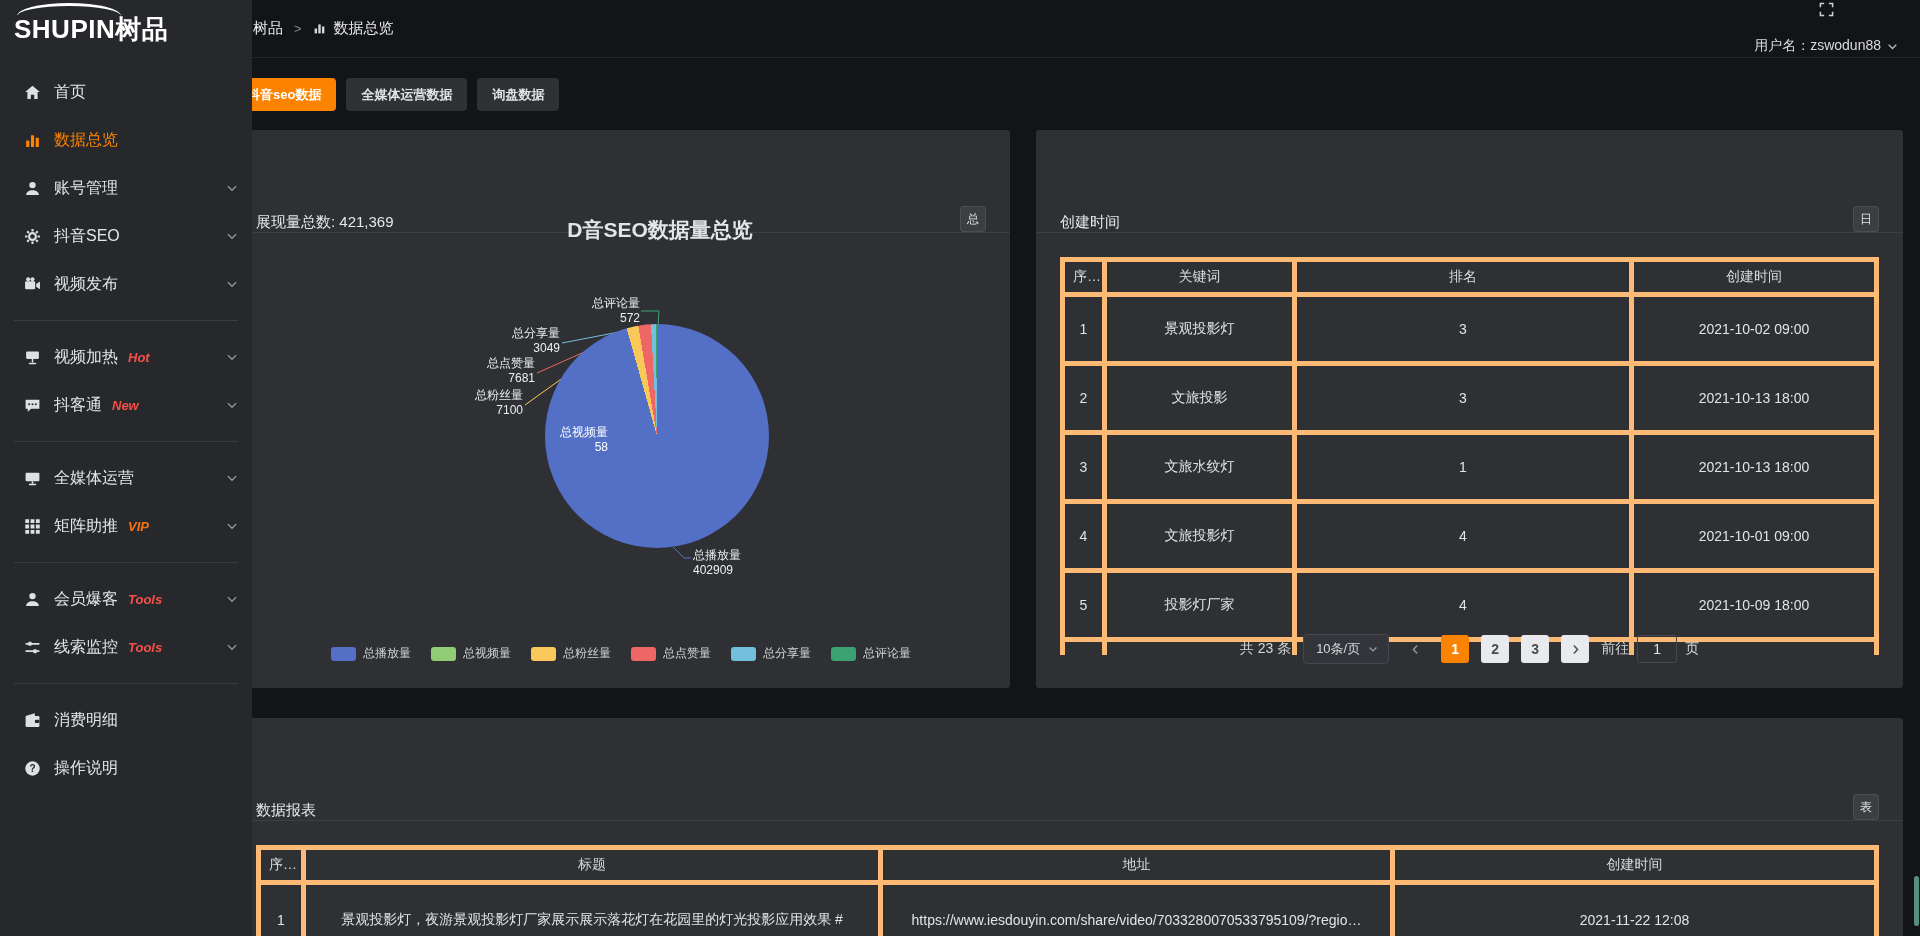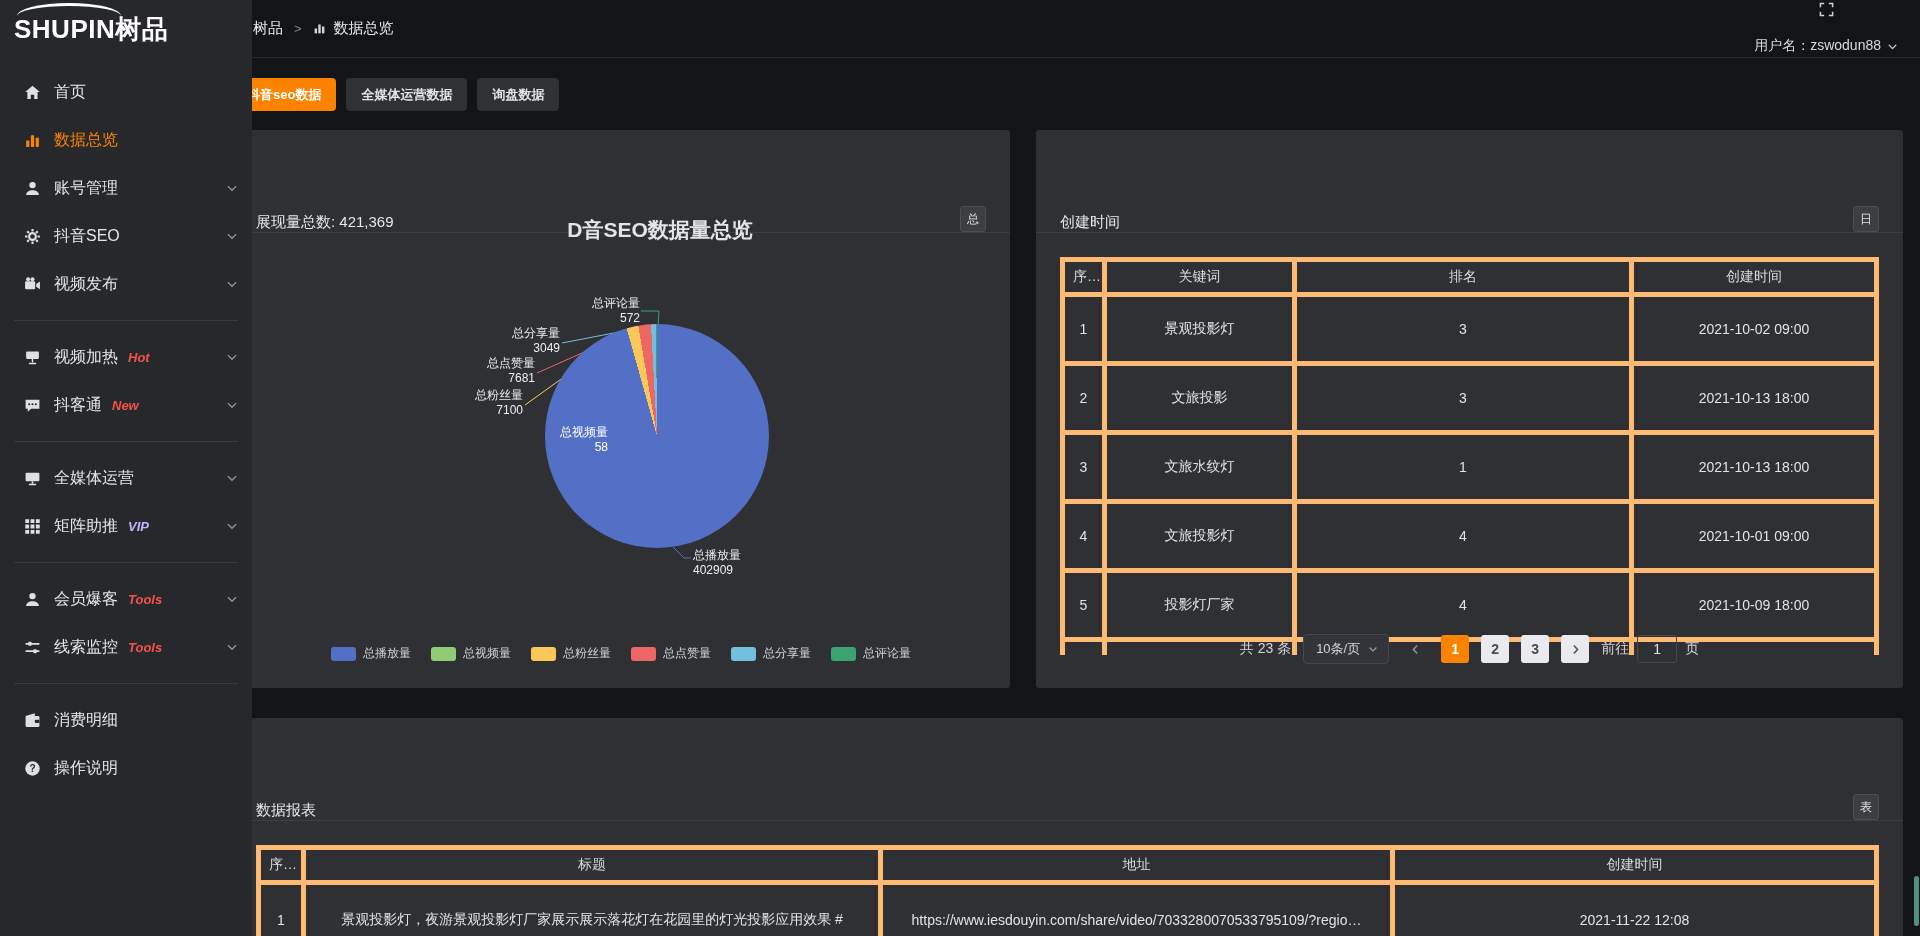--- a/index.html
+++ b/index.html
@@ -15,21 +15,21 @@
   .logo-text{color:#fff;font-size:26px;font-weight:800;letter-spacing:.5px;}
   .menu{padding-top:10px;}
   .mi{position:relative;height:48px;display:flex;align-items:center;
       padding:0 16px 0 24px;color:#e4e5e7;font-size:16px;cursor:pointer;}
   .mic{width:17px;height:17px;margin-right:13px;display:flex;color:#dfe0e2;flex:none;}
   .mic svg{width:17px;height:17px;}
   .mi.active{color:#fc8400;}
   .mi.active .mic{color:#fc8400;}
   .badge{margin-left:10px;font-size:13px;font-style:italic;font-weight:bold;}
   .badge-red{color:#f5504a;}
-  .badge-vip{color:#c4b5fd;}
+  .badge-vip{color:#f97316;}
   .chev{position:absolute;right:14px;color:#96989c;display:flex;}
   .chev svg{width:12px;height:12px;}
   .mdiv{height:1px;background:#393b3f;margin:12px 14px;}
 
   
   .topbar{position:absolute;left:216px;top:0;width:1704px;height:58px;
           border-bottom:1px solid #26272b;display:flex;align-items:center;z-index:2;}
   .crumb{display:flex;align-items:center;gap:8px;margin-left:16px;color:#e7e8ea;font-size:15px;}
   .crumb .sep{color:#85878b;font-size:13px;margin:0 3px;}
   .crumb svg{display:block;}

